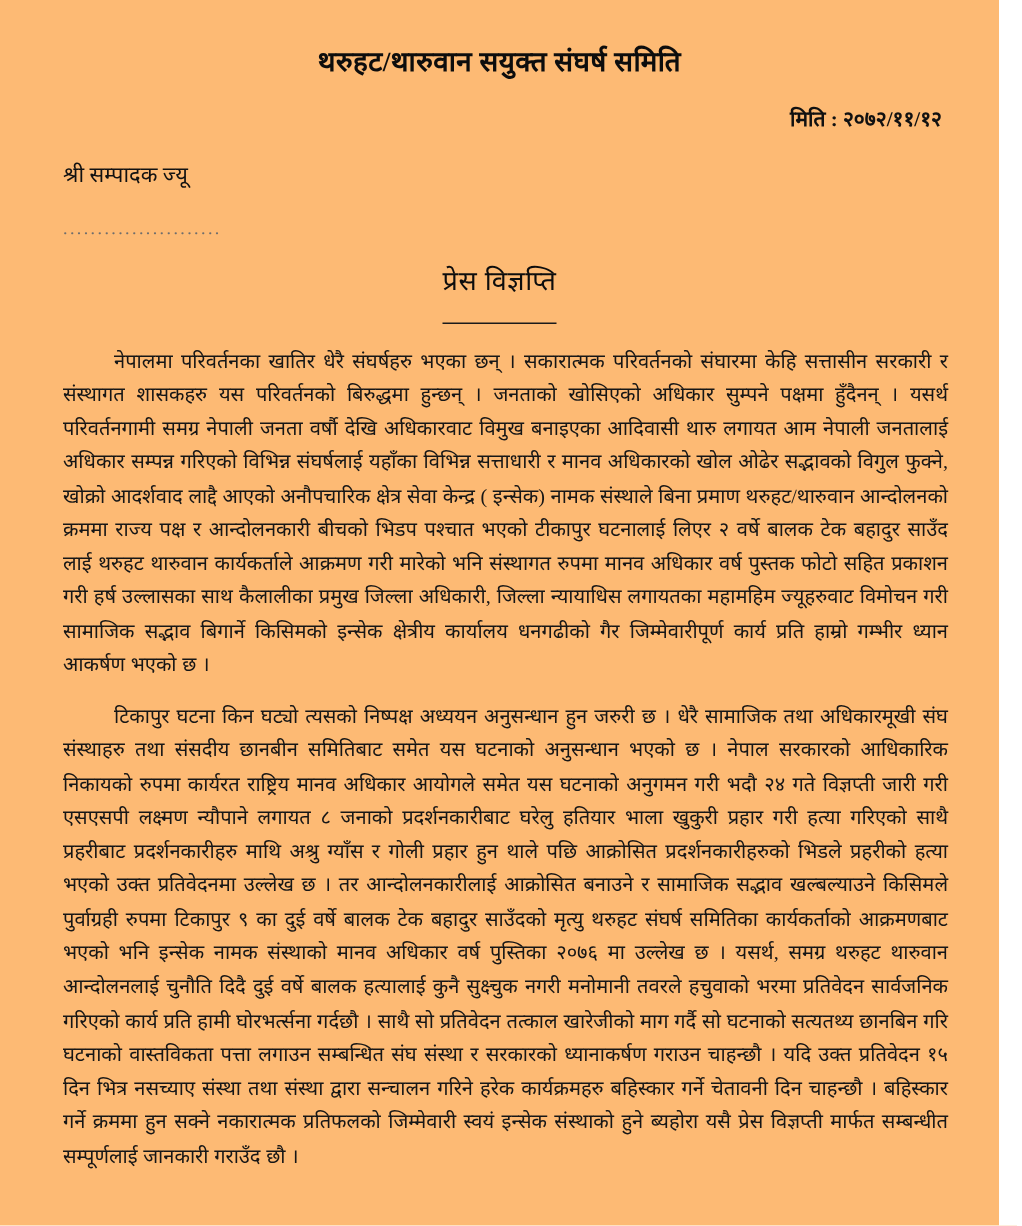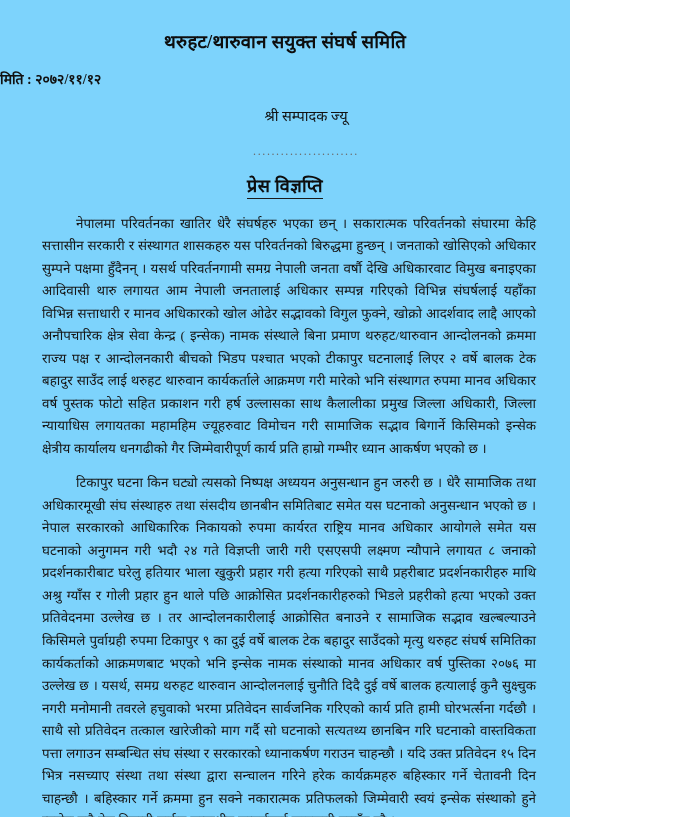--- a/index.html
+++ b/index.html
@@ -6,23 +6,23 @@
     margin: 0;
     padding: 0;
     background: #ffffff;
   }
   body {
     font-family: "Liberation Serif", "DejaVu Serif", serif;
     color: #141414;
   }
   .page {
     position: relative;
-    width: 570px;
+    width: 666px;
     height: 817px;
-    background: #7dd3fc;
+    background: #fdba74;
     box-sizing: border-box;
     padding: 0;
     overflow: hidden;
   }
 
   
   .letterhead {
     text-align: center;
     padding-top: 30px;
   }
@@ -38,31 +38,30 @@
     font-weight: bold;
     line-height: 1.35;
     margin-top: 1px;
     color: #0d0d0d;
   }
 
   
   .date-row {
     margin-top: 14px;
     padding-right: 38px;
-    text-align: left;
+    text-align: right;
     font-size: 14px;
     font-weight: bold;
     color: #111;
   }
 
   
   .salutation-block {
     margin-top: 18px;
     padding-left: 42px;
-    text-align: center;
   }
   .salutation {
     font-size: 14.5px;
     color: #111;
     line-height: 1.5;
   }
   .dotted-line {
     margin-top: 16px;
     font-size: 12px;
     letter-spacing: 1.6px;
@@ -70,24 +69,24 @@
   }
 
   
   .doc-title-wrap {
     text-align: center;
     margin-top: 14px;
   }
   .doc-title {
     display: inline-block;
     font-size: 18px;
-    font-weight: bold;
+    font-weight: normal;
     color: #0d0d0d;
     border-bottom: 1.3px solid #1a1a1a;
-    padding-bottom: 1px;
+    padding-bottom: 17px;
     letter-spacing: 0.4px;
   }
 
   
   .body-copy {
     margin-top: 14px;
     padding-left: 42px;
     padding-right: 34px;
   }
   .para {

